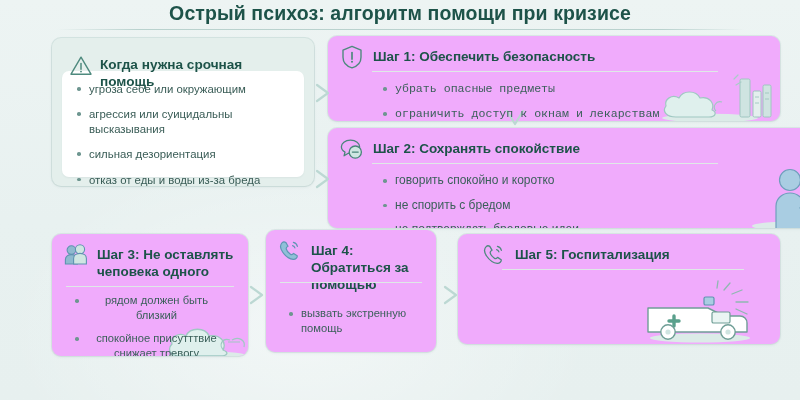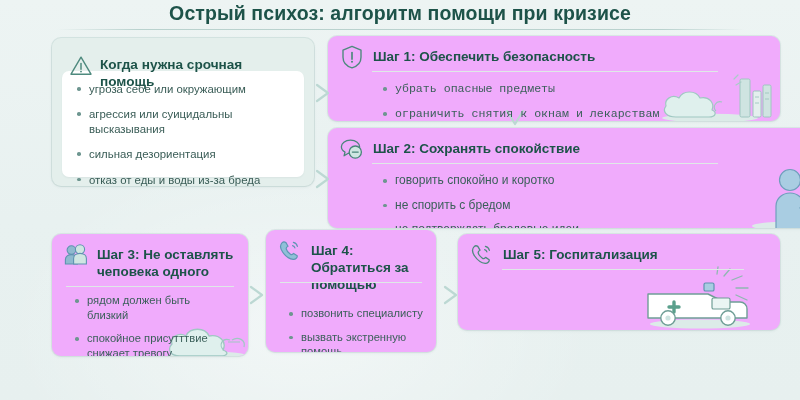--- a/index.html
+++ b/index.html
@@ -65,21 +65,21 @@
     left: 10px; top: 33px; right: 10px; bottom: 9px;
     background: #ffffff;
     border-radius: 7px;
     box-shadow: 0 1px 2px rgba(80,120,115,0.07);
   }
 
   #card-step1 { left: 328px; top: 36px; width: 452px; height: 85px; }
   #card-step2 { left: 328px; top: 128px; width: 544px; height: 100px; }
   #card-step3 { left: 52px;  top: 234px; width: 196px; height: 122px; }
   #card-step4 { left: 266px; top: 230px; width: 170px; height: 122px; }
-  #card-step5 { left: 458px; top: 234px; width: 322px; height: 96px; }
+  #card-step5 { left: 458px; top: 234px; width: 322px; height: 110px; padding-left: 12px; }
 
   
   .card-head {
     display: flex;
     align-items: flex-start;
     gap: 8px;
     padding: 9px 12px 0 11px;
     position: relative;
     z-index: 3;
   }
@@ -146,21 +146,21 @@
     color: #395c56;
   }
   #card-emergency ul.bullets li::before { top: 5px; }
 
   #card-step1 ul.bullets { margin: 11px 0 0 54px; }
   #card-step1 ul.bullets li { font-size: 11.6px; margin-bottom: 10px; font-family: Liberation Mono, monospace; }
 
   #card-step2 ul.bullets { margin: 11px 0 0 54px; }
   #card-step2 ul.bullets li { font-size: 12px; margin-bottom: 9px; }
 
-  #card-step3 ul.bullets { margin: 13px 0 0 22px; width: 152px; }
+  #card-step3 ul.bullets { margin: 13px 0 0 22px; width: 152px; text-align: center; }
   #card-step3 ul.bullets li { font-size: 11.2px; margin-bottom: 9px; }
 
   #card-step4 ul.bullets { margin: 13px 0 0 22px; width: 142px; }
   #card-step4 ul.bullets li { font-size: 11.2px; margin-bottom: 9px; }
 
   #card-step5 .body-text {
     position: relative;
     z-index: 3;
     margin: 12px 0 0 44px;
     width: 238px;
@@ -227,21 +227,21 @@
         <path d="M13 2.4 L22 6.1 V13.2 C22 18.6 18 22.3 13 23.8 C8 22.3 4 18.6 4 13.2 V6.1 Z" fill="none" stroke="#4e8a7e" stroke-width="1.4" stroke-linejoin="round"></path>
         <line x1="13" y1="8.6" x2="13" y2="15.1" stroke="#4e8a7e" stroke-width="1.7" stroke-linecap="round"></line>
         <circle cx="13" cy="17.8" r="1.05" fill="#4e8a7e"></circle>
       </svg>
     </span>
     <span class="head-text">Шаг 1: Обеспечить безопасность</span>
   </div>
   <div class="head-rule"></div>
   <ul class="bullets">
     <li>убрать опасные предметы</li>
-    <li>ограничить снятия к окнам и лекарствам</li>
+    <li>ограничить доступ к окнам и лекарствам</li>
   </ul>
   <span class="art" id="art-city">
     <svg viewBox="0 0 120 56" width="120" height="56">
       <ellipse cx="56" cy="51" rx="48" ry="4.2" fill="#dcebe8"></ellipse>
       <rect x="86" y="12" width="10" height="38" rx="1.5" fill="#cfe4e1" stroke="#9ec6c0" stroke-width="1"></rect>
       <rect x="99" y="24" width="8" height="26" rx="1.5" fill="#e4f0ee" stroke="#9ec6c0" stroke-width="1"></rect>
       <rect x="109" y="18" width="8" height="32" rx="1.5" fill="#cfe4e1" stroke="#9ec6c0" stroke-width="1"></rect>
       <line x1="101" y1="30" x2="105" y2="30" stroke="#9ec6c0" stroke-width="0.9"></line>
       <line x1="101" y1="36" x2="105" y2="36" stroke="#9ec6c0" stroke-width="0.9"></line>
       <line x1="111" y1="26" x2="115" y2="26" stroke="#9ec6c0" stroke-width="0.9"></line>
@@ -323,21 +323,20 @@
                  L16.6 15.4 C15.6 16.5 14.4 17.1 13.4 16.3 C11.4 14.8 9.6 12.6 9.2 10.8 C9 9.6 9.9 8.8 11 8.2 L8.8 4.4
                  C7.6 3.6 6.2 3.6 5.2 4.6 Z" fill="#8fc0d8" stroke="#5f96b4" stroke-width="1.2" stroke-linejoin="round"></path>
         <path d="M16.4 4.4 C18.4 4.9 19.9 6.4 20.4 8.4" fill="none" stroke="#5f96b4" stroke-width="1.2" stroke-linecap="round"></path>
         <path d="M15.6 7.6 C16.8 7.9 17.6 8.7 17.9 9.9" fill="none" stroke="#5f96b4" stroke-width="1.2" stroke-linecap="round"></path>
       </svg>
     </span>
     <span class="head-text">Шаг 4: Обратиться за помощью</span>
   </div>
   <div class="head-rule"></div>
   <ul class="bullets">
-    <li>позвонить специалисту</li>
     <li>вызвать экстренную помощь</li>
   </ul>
 </div>
 
 <div class="card" id="card-step5">
   <div class="card-head">
     <span class="icon">
       <svg viewBox="0 0 26 26" width="26" height="26">
         <path d="M5.2 4.6 C3.1 6.7 3 10.2 5.6 14 C8.2 17.8 12.6 21 16.2 21.4 C18.6 21.6 20.6 19.4 20.2 17.8
                  L16.6 15.4 C15.6 16.5 14.4 17.1 13.4 16.3 C11.4 14.8 9.6 12.6 9.2 10.8 C9 9.6 9.9 8.8 11 8.2 L8.8 4.4

